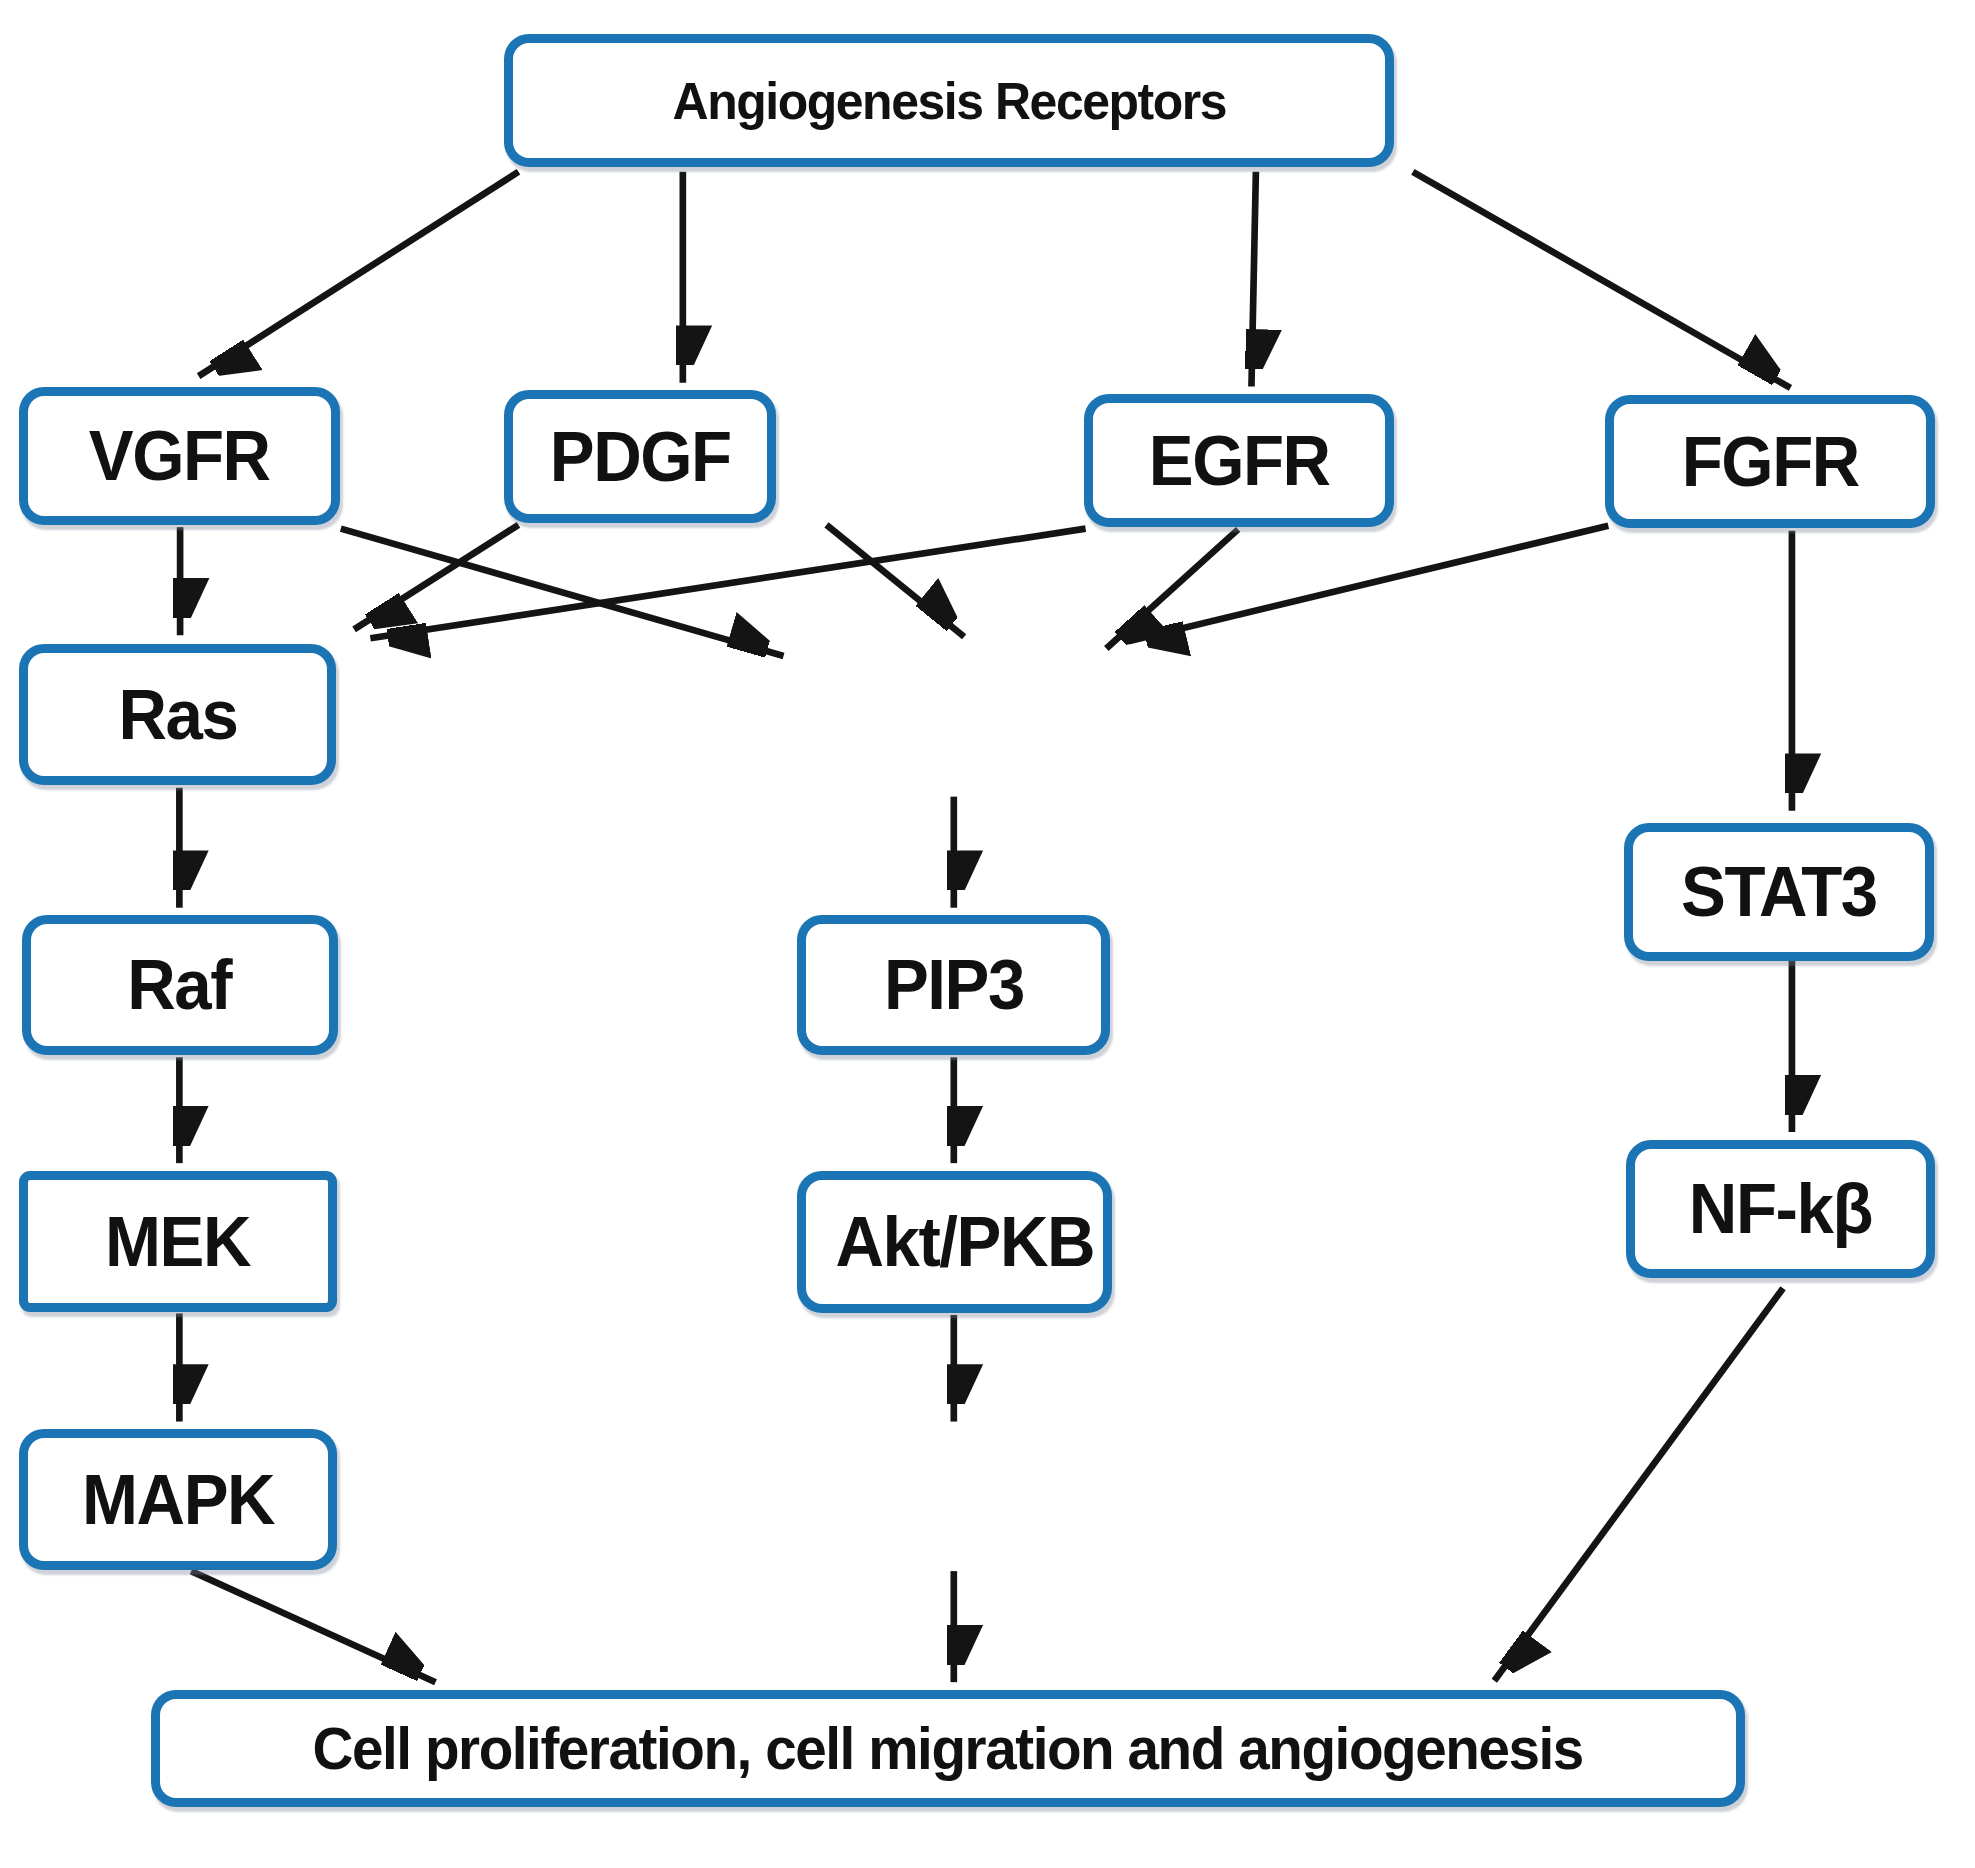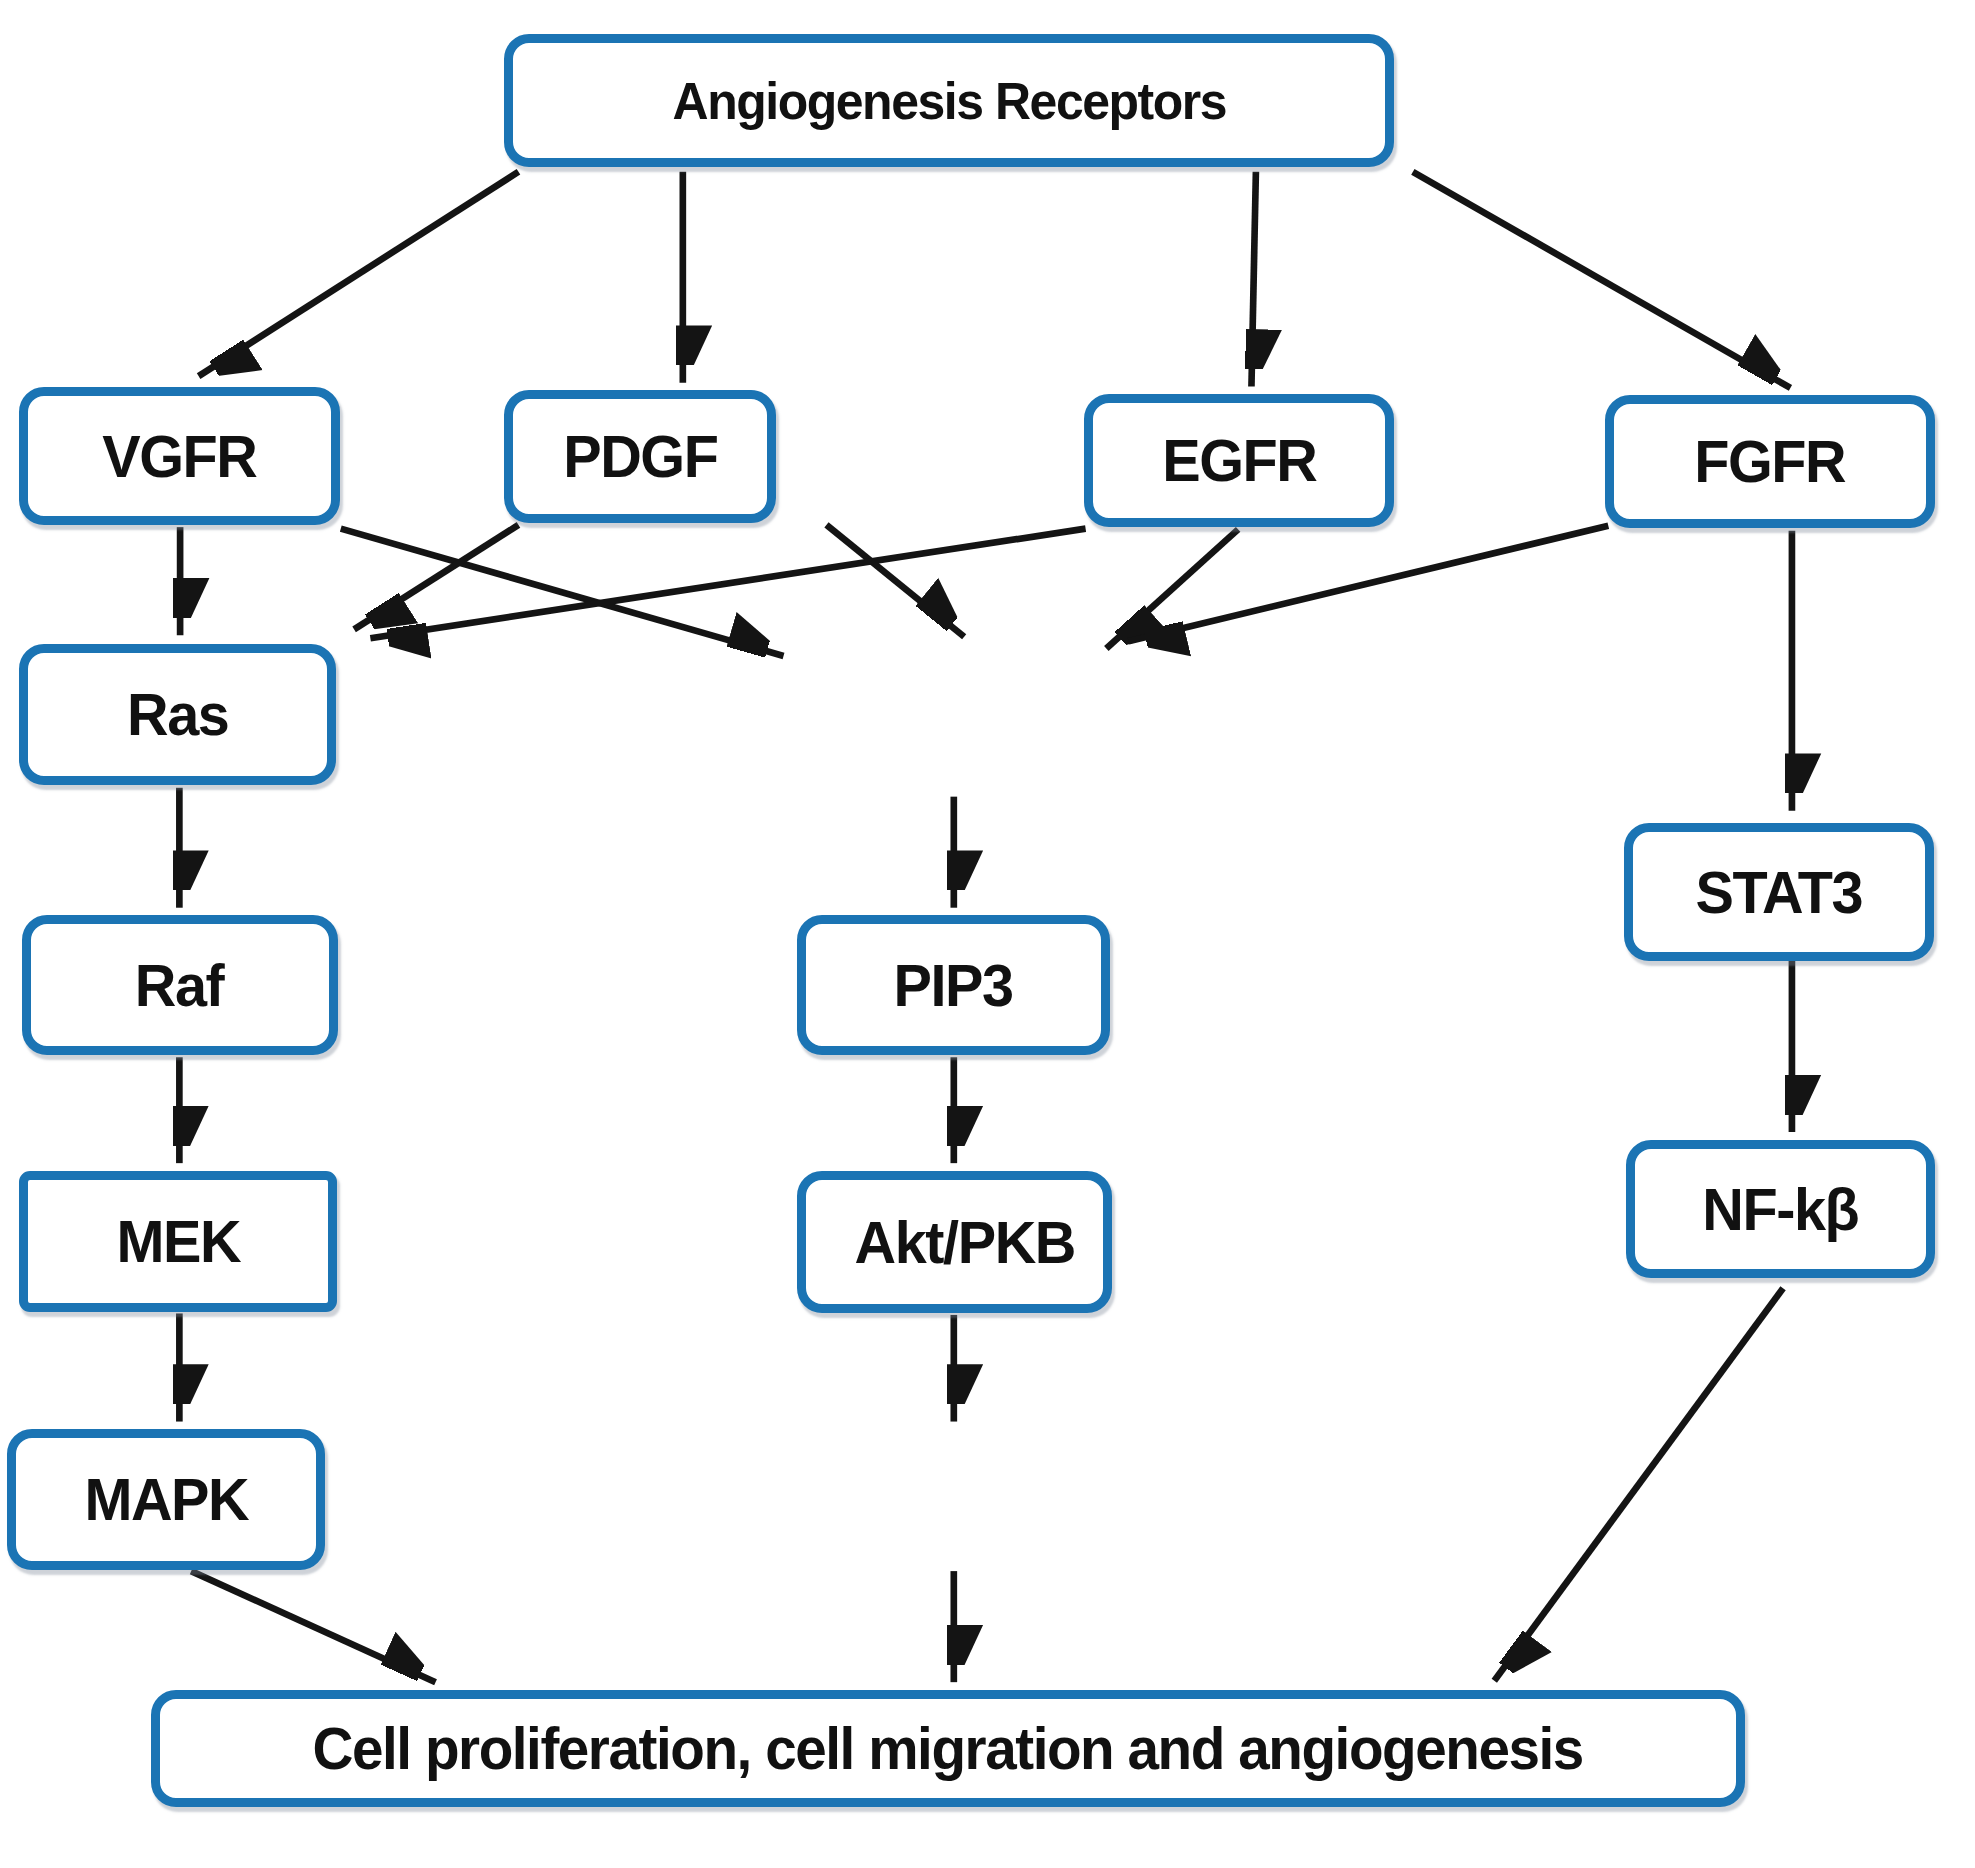--- a/index.html
+++ b/index.html
@@ -39,21 +39,21 @@
     color: var(--text, #111111);
     font-weight: 700;
     letter-spacing: -1.5px;
     white-space: nowrap;
   }
   .node span {
     display: block;
     transform: scaleX(0.96);
   }
   .size-title   { font-size: 52px; }
-  .size-node    { font-size: 60px; }
+  .size-node    { font-size: 70px; }
   .size-outcome { font-size: 59px; }
 </style>
 </head>
 <body>
 
 <div id="canvas">
 
   <svg id="edge-layer" viewBox="0 0 2667 2523" xmlns="http://www.w3.org/2000/svg">
     <defs>
       <marker id="arrowhead" markerWidth="6" markerHeight="6" refX="8.6" refY="5" orient="auto" markerUnits="strokeWidth">
@@ -128,21 +128,21 @@
   </div>
 
   <div class="node size-node" style="left:797px; top:1171px; width:315px; height:142px;padding-left:21px;">
     <span>Akt/PKB</span>
   </div>
 
   <div class="node size-node" style="left:1626px; top:1140px; width:309px; height:138px;">
     <span>NF-kβ</span>
   </div>
 
-  <div class="node size-node" style="left:7px; top:1429px; width:318px; height:141px;">
+  <div class="node size-node" style="left:19px; top:1429px; width:318px; height:141px;">
     <span>MAPK</span>
   </div>
 
 
   <div class="node size-outcome" style="left:151px; top:1690px; width:1594px; height:117px;">
     <span>Cell proliferation, cell migration and angiogenesis</span>
   </div>
 
 </div>
 

